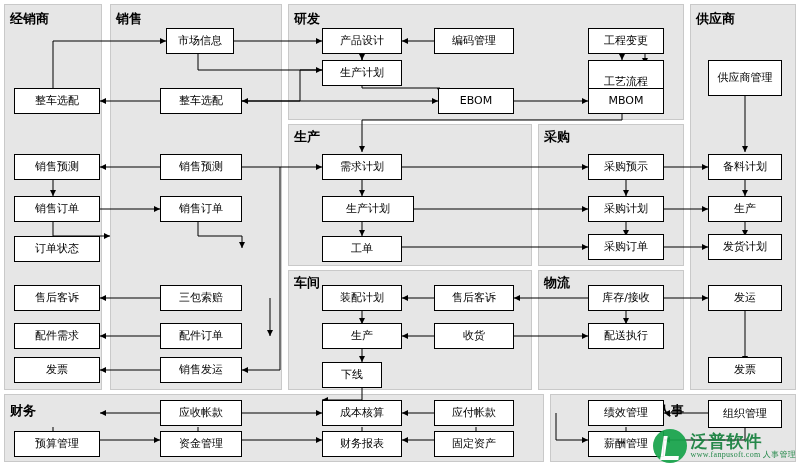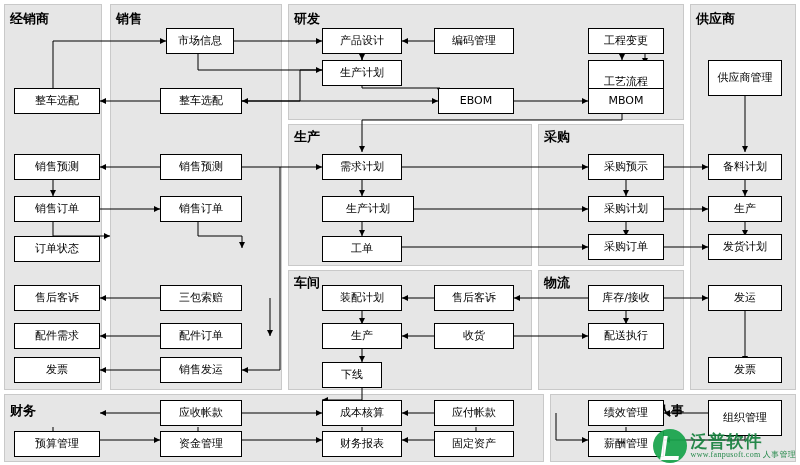--- a/index.html
+++ b/index.html
@@ -179,21 +179,21 @@
 
   <div class="node" style="left:14px;top:357px;width:86px;height:26px;">发票</div>
   <div class="node" style="left:160px;top:357px;width:82px;height:26px;">销售发运</div>
   <div class="node" style="left:322px;top:362px;width:60px;height:26px;">下线</div>
   <div class="node" style="left:708px;top:357px;width:74px;height:26px;">发票</div>
 
   <div class="node" style="left:160px;top:400px;width:82px;height:26px;">应收帐款</div>
   <div class="node" style="left:322px;top:400px;width:80px;height:26px;">成本核算</div>
   <div class="node" style="left:434px;top:400px;width:80px;height:26px;">应付帐款</div>
   <div class="node" style="left:588px;top:400px;width:76px;height:26px;">绩效管理</div>
-  <div class="node" style="left:708px;top:400px;width:74px;height:36px;">组织管理</div>
+  <div class="node" style="left:708px;top:400px;width:74px;height:28px;">组织管理</div>
 
   <div class="node" style="left:14px;top:431px;width:86px;height:26px;">预算管理</div>
   <div class="node" style="left:160px;top:431px;width:82px;height:26px;">资金管理</div>
   <div class="node" style="left:322px;top:431px;width:80px;height:26px;">财务报表</div>
   <div class="node" style="left:434px;top:431px;width:80px;height:26px;">固定资产</div>
   <div class="node" style="left:588px;top:431px;width:76px;height:26px;">薪酬管理</div>
 
   <div class="wm">
     <div class="wm-logo"></div>
     <div class="wm-text">

